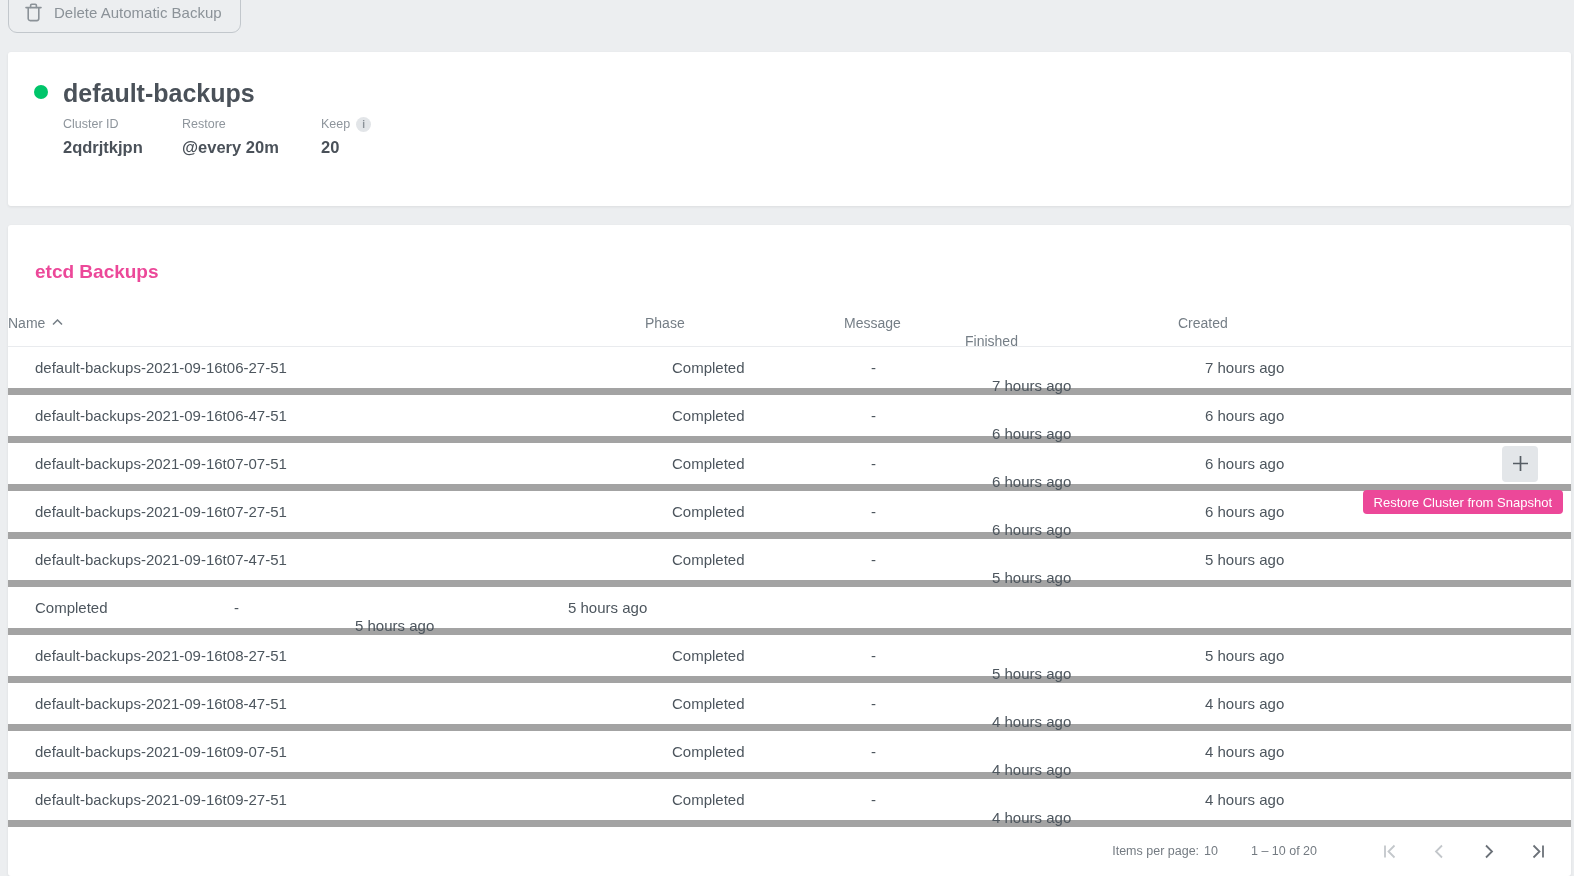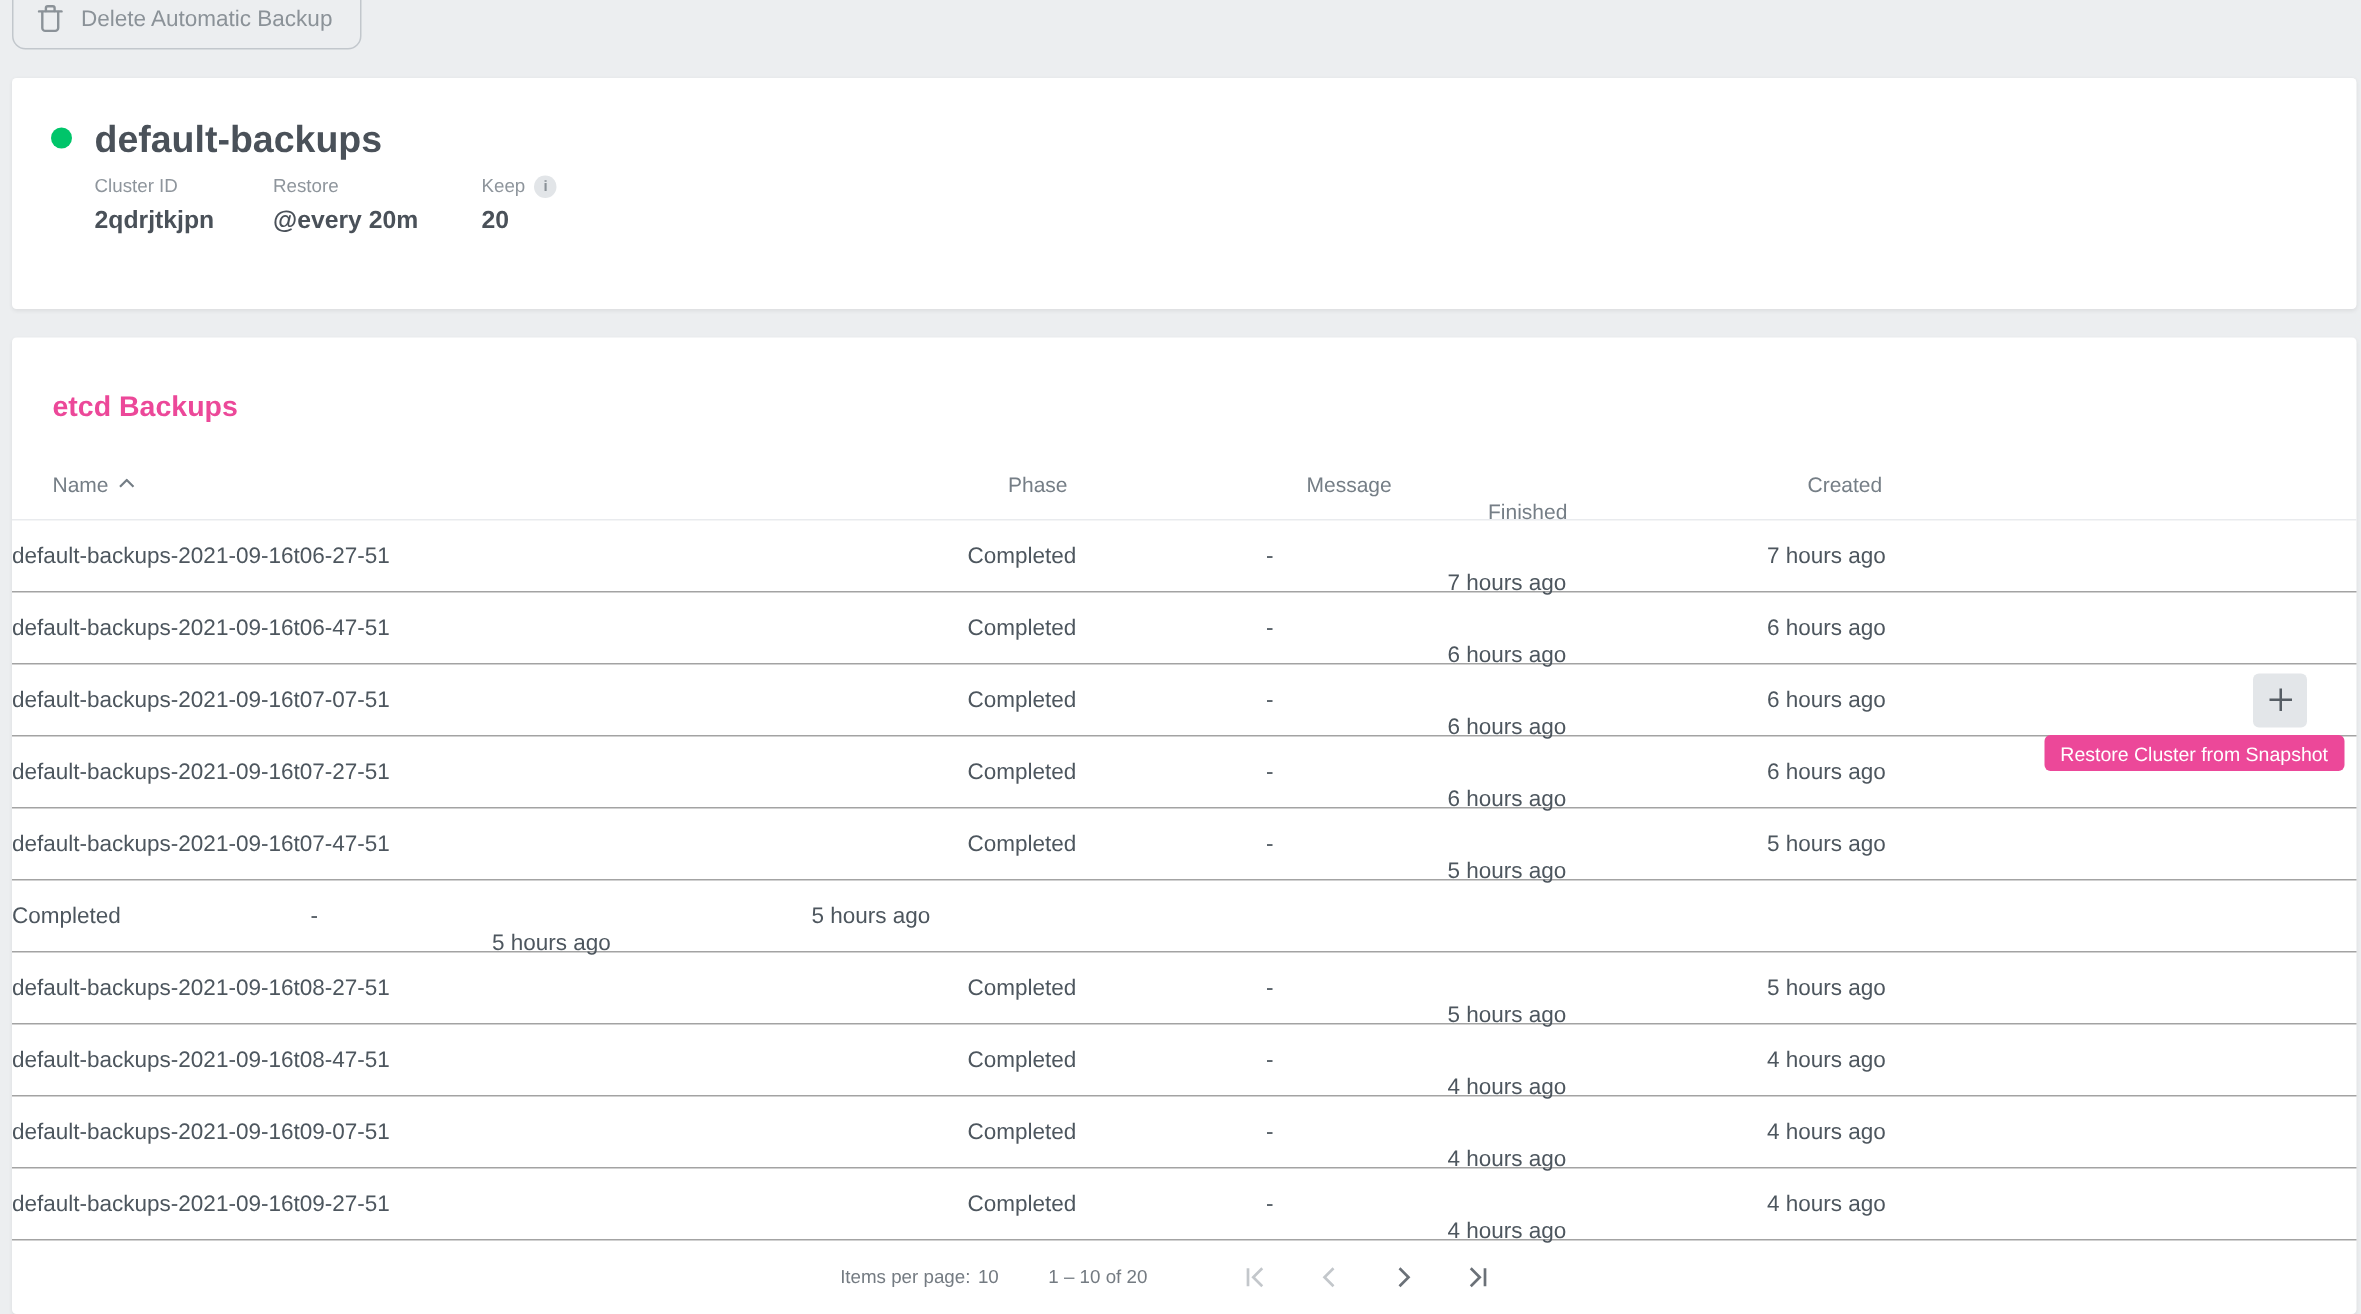--- a/index.html
+++ b/index.html
@@ -62,27 +62,26 @@
   
   .table-title {
     margin:34px 0 0 27px;
     font-size:19px; line-height:26px; color:#ec4899;
   }
   .thead {
     margin-top:14px; height:48px;
     display:flex; align-items:center;
     border-bottom:1px solid #e9ebee;
     font-size:14px; color:#757e86;
-    padding-left:27px;
   }
   .trow {
     height:48px; display:flex; align-items:center;
-    border-bottom:1px solid #a3a3a3;
+    border-bottom:7px solid #a3a3a3;
     font-size:15px; color:#4d565e;
-    position:relative;
+    padding-left:27px; position:relative;
   }
   .col-name     { width:637px; }
   .col-phase    { width:199px; }
   .col-message  { width:121px; }
   .col-finished { width:213px;margin-top:36px; }
   .col-created  { flex:1; }
   .col-action   { width:103px; display:flex; justify-content:flex-end; padding-right:33px; }
   .sort-wrap { display:flex; align-items:center; gap:7px; cursor:pointer; }
 
   .add-btn {
@@ -93,21 +92,21 @@
   .tooltip {
     position:absolute; right:8px; top:265px;
     height:24px; padding:0 11px;
     display:flex; align-items:center;
     border-radius:4px; color:#ffffff; font-size:13px;
     white-space:nowrap; z-index:5;
   }
 
   
   .paginator {
-    height:48px; display:flex; align-items:center; justify-content:center;
+    height:48px; display:flex; align-items:center; justify-content:flex-end;
     font-size:12.5px; color:#747b82; padding-right:14px;
   }
   .per-page { display:flex; align-items:center; gap:5px; margin-right:33px; cursor:pointer; }
   .range-label { margin-right:44px; }
   .page-btn {
     width:40px; height:40px; border:none; background:transparent;
     display:flex; align-items:center; justify-content:center;
     margin-left:9px; cursor:pointer;
   }
   .page-btn.disabled { cursor:default; }

